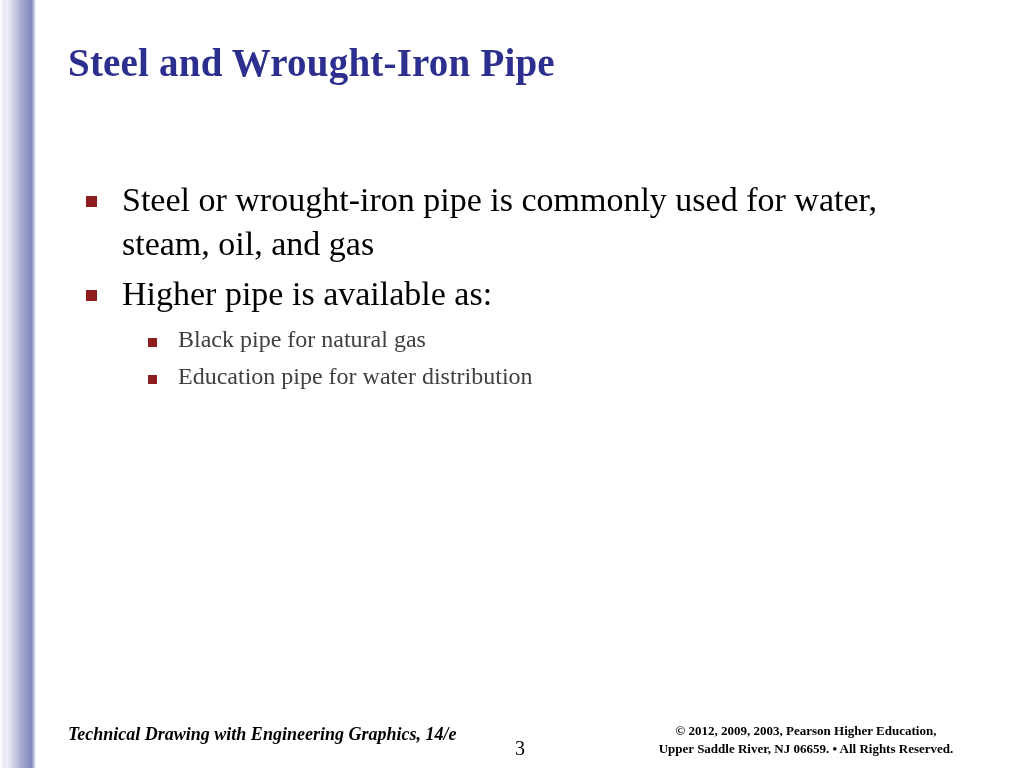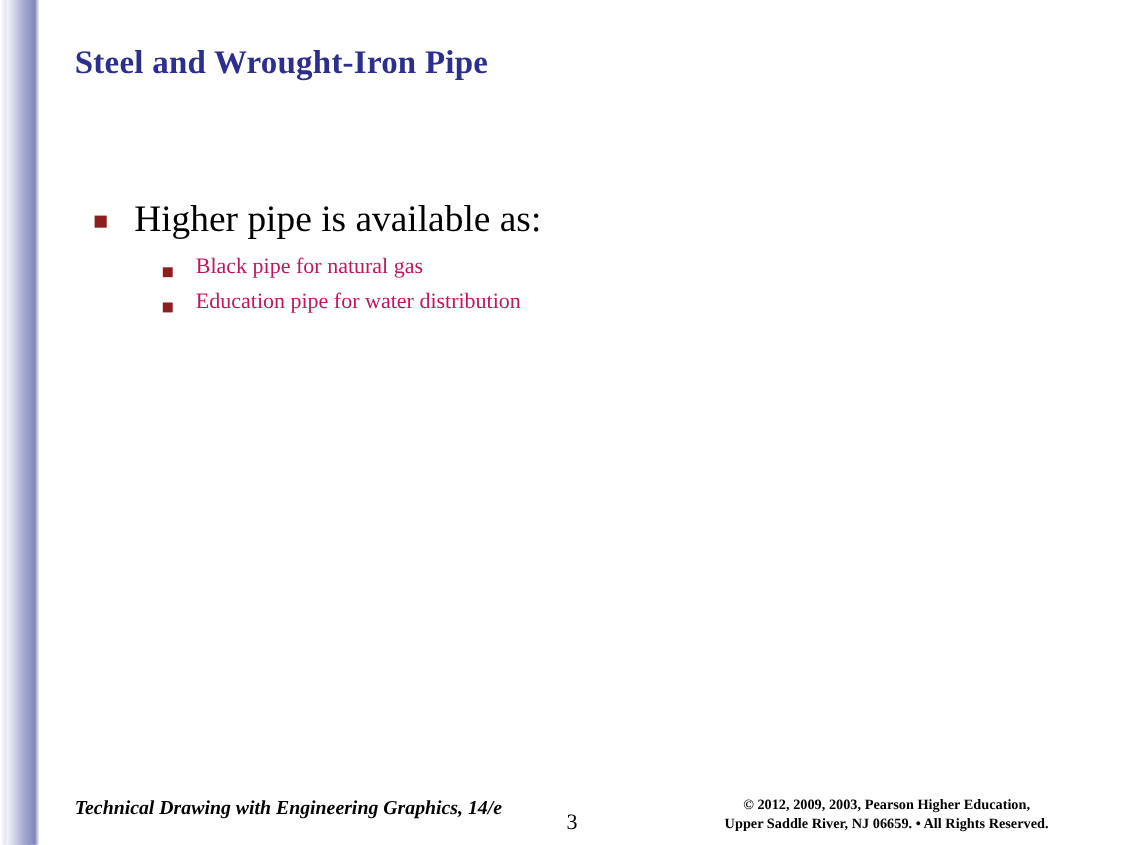--- a/index.html
+++ b/index.html
@@ -35,21 +35,21 @@
     width: 22px;
     height: 768px;
     background: linear-gradient(to right, #f4f5fa 0%, #ced1e6 35%, #a5abd0 70%, #8f96c6 100%);
   }
   .title {
     position: absolute;
     left: 68px;
     top: 40px;
     width: 900px;
     color: #2d2f8f;
-    font-size: 30px;
+    font-size: 39px;
     font-weight: bold;
     letter-spacing: 0.2px;
     font-family: "Liberation Serif", serif;
   }
   .body-block {
     position: absolute;
     left: 78px;
     top: 178px;
     width: 890px;
   }
@@ -77,23 +77,23 @@
   }
   ul.level2 {
     list-style: none;
     margin: 6px 0 0 0;
     padding: 0;
   }
   li.l2 {
     position: relative;
     padding-left: 56px;
     margin-bottom: 4px;
-    font-size: 20px;
+    font-size: 24px;
     line-height: 1.40;
-    color: #be185d;
+    color: #404040;
   }
   li.l2 > .bullet {
     position: absolute;
     left: 26px;
     top: 15px;
     width: 9px;
     height: 9px;
     background: #8e1d1d;
     display: block;
   }
@@ -139,20 +139,24 @@
   <div class="left-bar">
     <div class="left-bar-inner"></div>
   </div>
 
   <div class="title">Steel and Wrought-Iron Pipe</div>
 
   <div class="body-block">
     <ul class="level1">
       <li class="l1">
         <span class="bullet"></span>
+        <span>Steel or wrought-iron pipe is commonly used for water, steam, oil, and gas</span>
+      </li>
+      <li class="l1">
+        <span class="bullet"></span>
         <span>Higher pipe is available as:</span>
         <ul class="level2">
           <li class="l2">
             <span class="bullet"></span>
             <span>Black pipe for natural gas</span>
           </li>
           <li class="l2">
             <span class="bullet"></span>
             <span>Education pipe for water distribution</span>
           </li>

